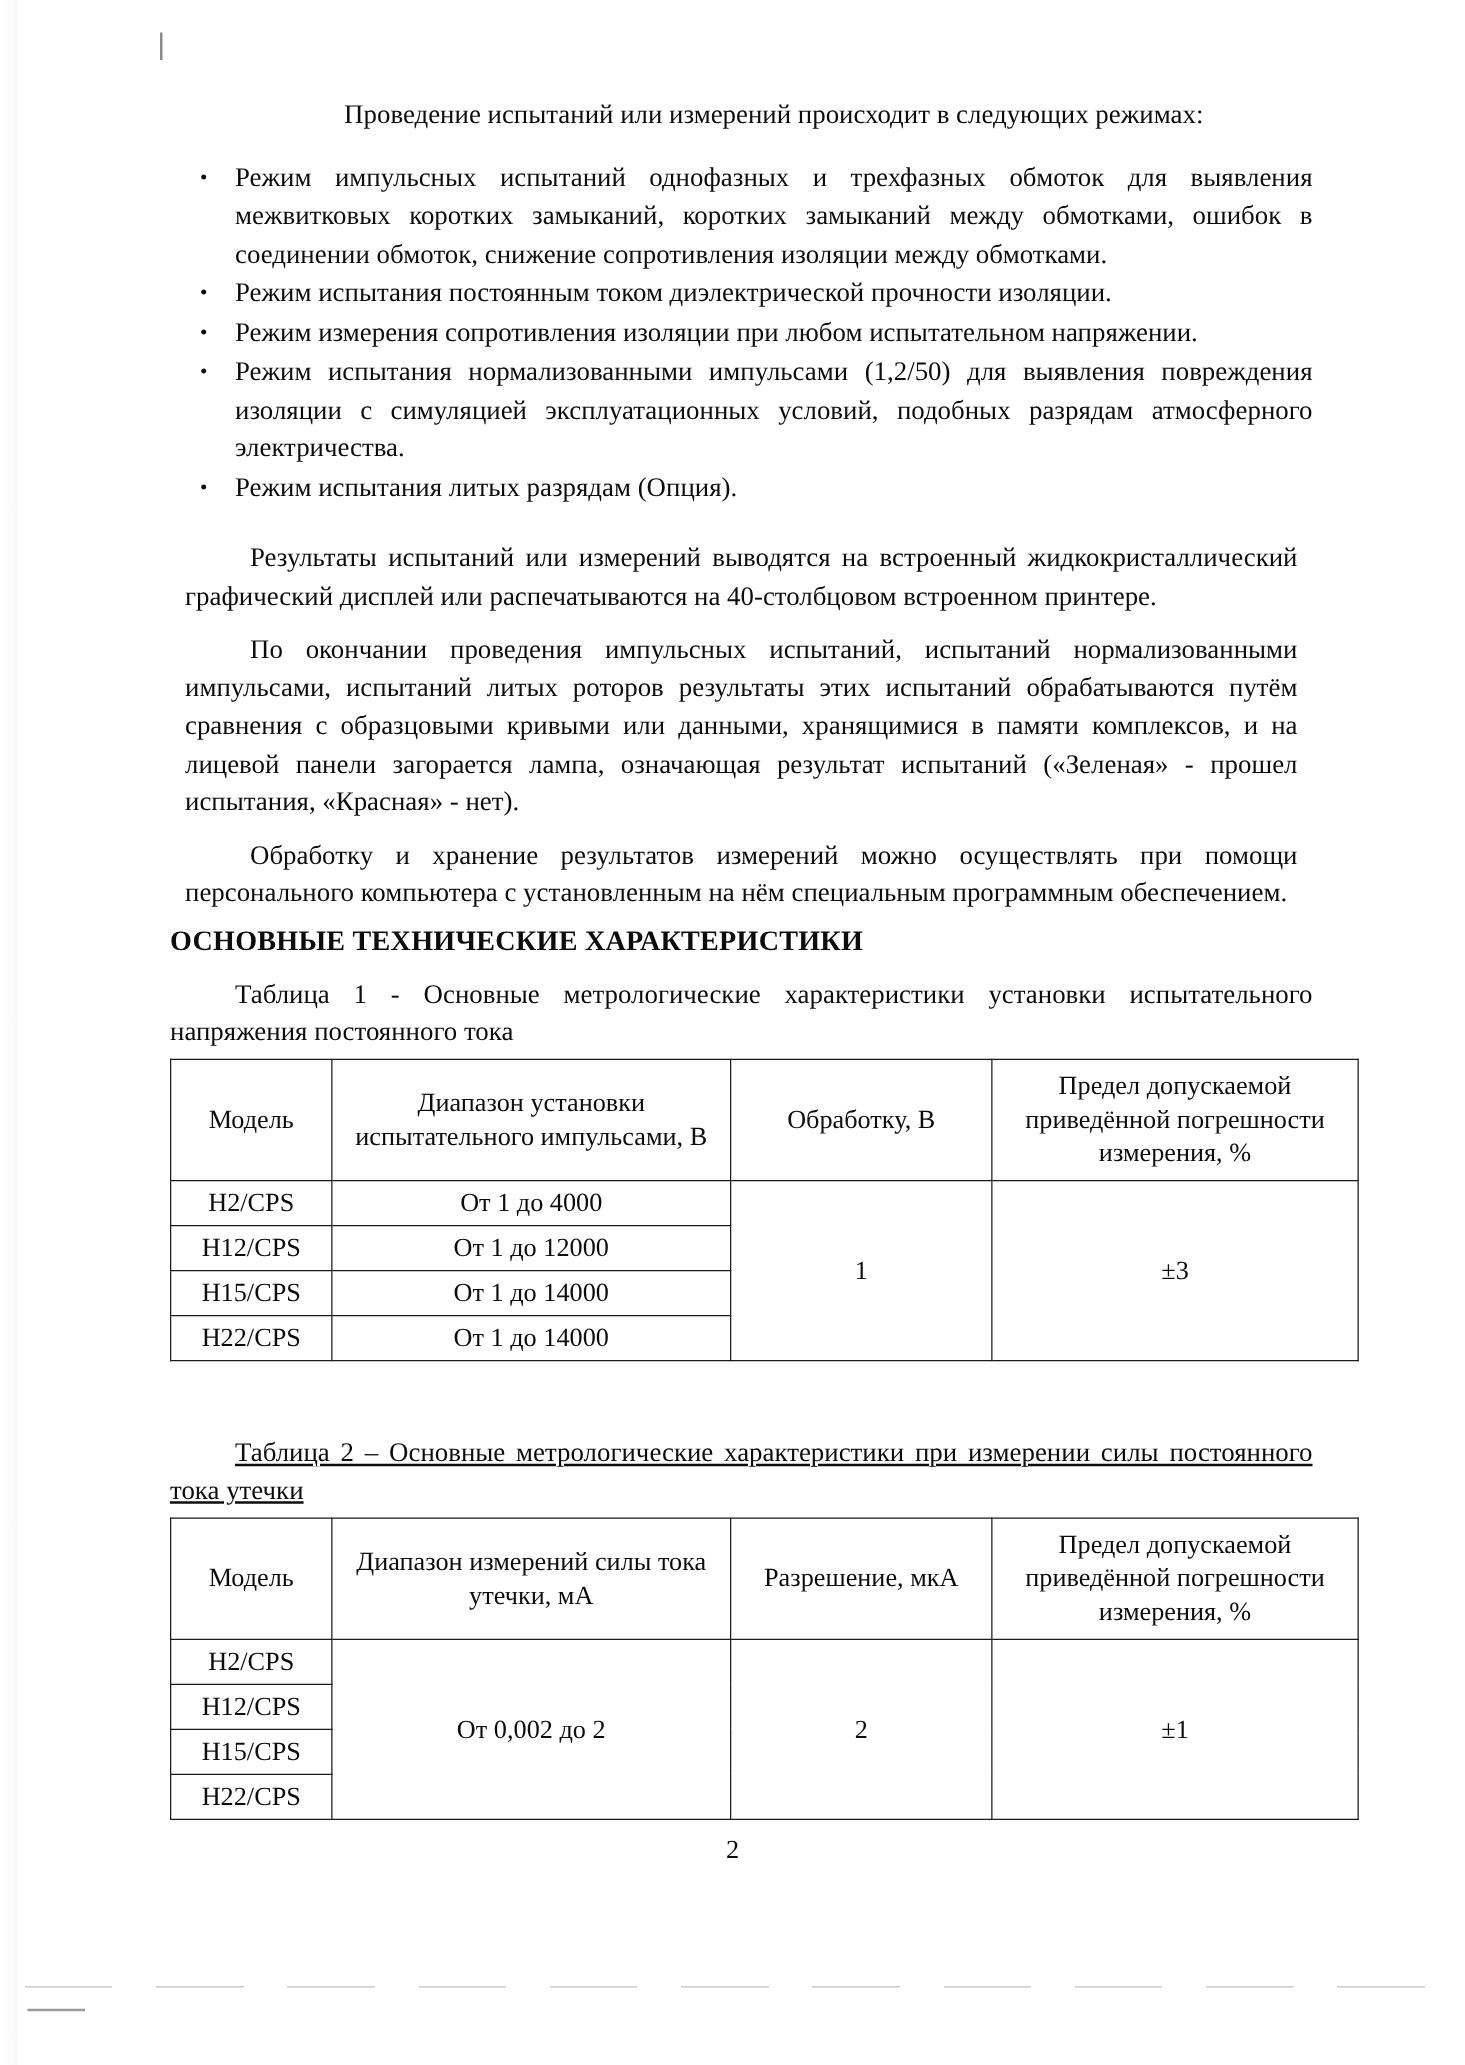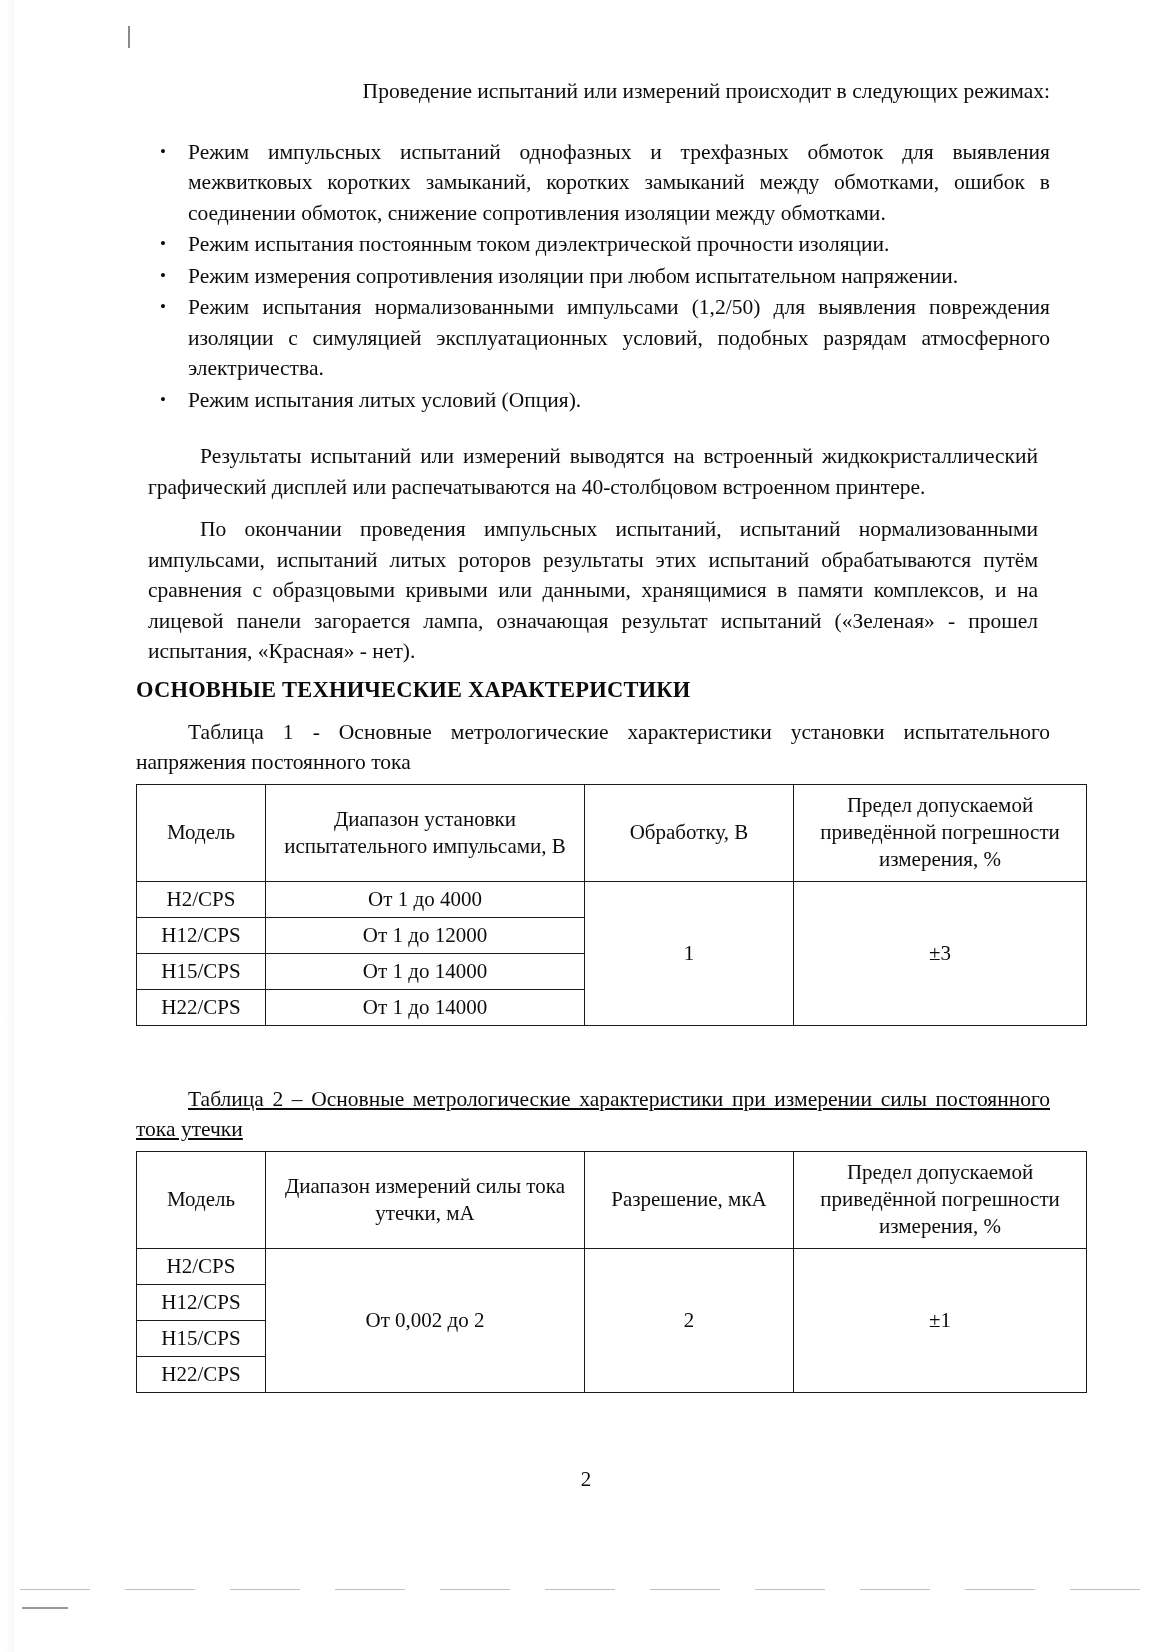--- a/index.html
+++ b/index.html
@@ -62,25 +62,25 @@
     margin: 12px;
     font-size: 21.5px;
     line-height: 30.5px;
     text-align: justify;
     text-justify: inter-word;
     text-indent: 52px;
     hyphens: none;
   }
 
   p.lead {
-    margin: 0 0 30px 0;
+    margin: 0 0 20px 0;
     font-size: 21.5px;
     line-height: 30.5px;
     text-indent: 52px;
-    text-align: right;
+    text-align: center;
   }
 
   ul.modes {
     list-style: none;
     margin: 0 0 26px 0;
     padding: 0;
   }
   ul.modes li {
     position: relative;
     font-size: 21.5px;
@@ -182,27 +182,28 @@
       <li class="nojust">
         <span class="bullet">•</span>
         <span>Режим измерения сопротивления изоляции при любом испытательном напряжении.</span>
       </li>
       <li>
         <span class="bullet">•</span>
         <span>Режим испытания нормализованными импульсами (1,2/50) для выявления повреждения изоляции с симуляцией эксплуатационных условий, подобных разрядам атмосферного электричества.</span>
       </li>
       <li class="nojust">
         <span class="bullet">•</span>
-        <span>Режим испытания литых условий (Опция).</span>
+        <span>Режим испытания литых разрядам (Опция).</span>
       </li>
     </ul>
 
     <div class="par-block">
       <p class="body-par">Результаты испытаний или измерений выводятся на встроенный жидкокристаллический графический дисплей или распечатываются на 40-столбцовом встроенном принтере.</p>
       <p class="body-par">По окончании проведения импульсных испытаний, испытаний нормализованными импульсами, испытаний литых роторов результаты этих испытаний обрабатываются путём сравнения с образцовыми кривыми или данными, хранящимися в памяти комплексов, и на лицевой панели загорается лампа, означающая результат испытаний («Зеленая» - прошел испытания, «Красная» - нет).</p>
+      <p class="body-par">Обработку и хранение результатов измерений можно осуществлять при помощи персонального компьютера с установленным на нём специальным программным обеспечением.</p>
     </div>
 
     <h1 class="section-title">ОСНОВНЫЕ ТЕХНИЧЕСКИЕ ХАРАКТЕРИСТИКИ</h1>
 
     <p class="table-caption">Таблица 1 - Основные метрологические характеристики установки испытательного напряжения постоянного тока</p>
 
     <table class="spec">
       <thead>
         <tr>
           <th class="col-model">Модель</th>

